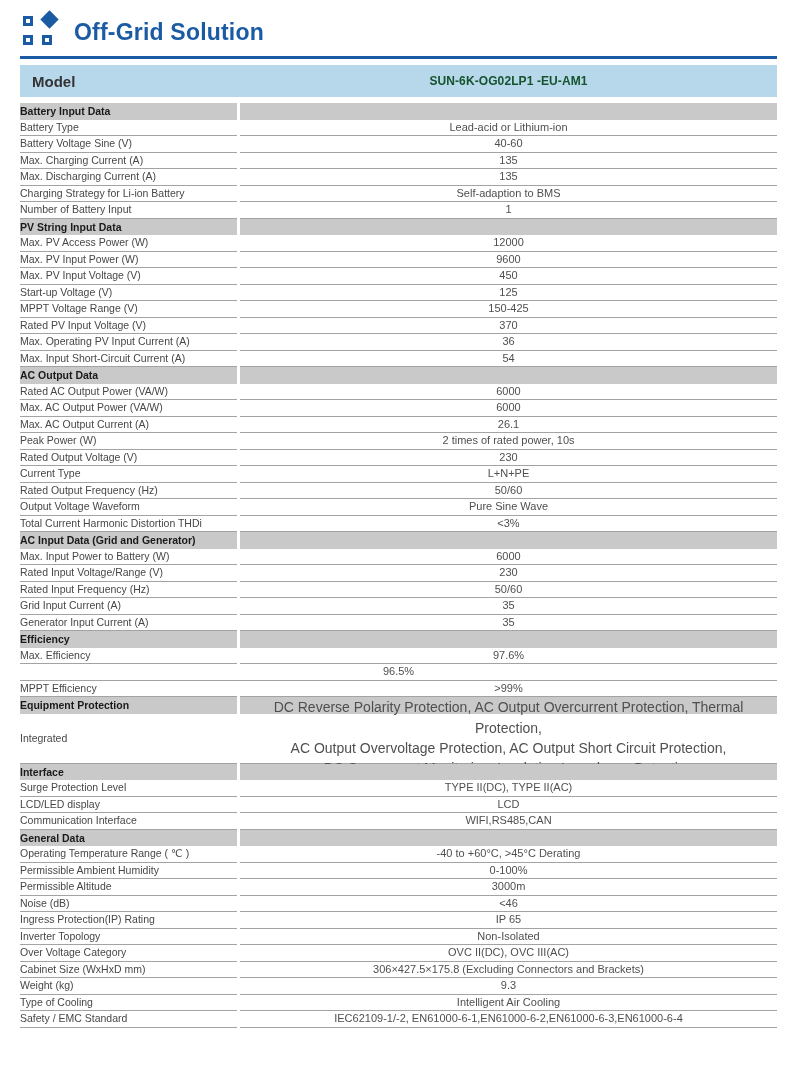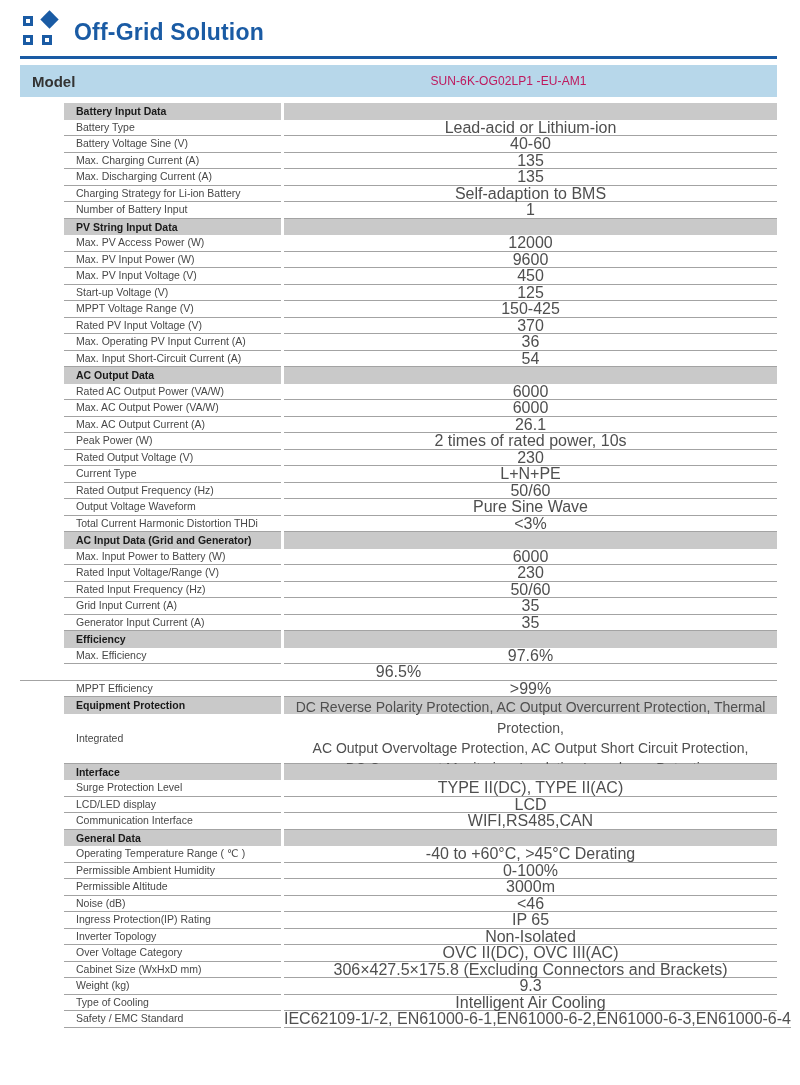--- a/index.html
+++ b/index.html
@@ -30,36 +30,36 @@
   .logo .diamond{position:absolute;left:21px;top:0px;width:13px;height:13px;background:var(--blue);transform:rotate(45deg);}
   .title{margin:0 0 0 12px;font-size:23px;font-weight:bold;color:var(--blue);letter-spacing:.2px;}
 
   .rule{margin:4px 23px 0 20px;height:3px;background:var(--blue);}
 
   
   .model-row{position:relative;margin:6px 23px 0 20px;height:32px;background:var(--model-bg);}
   .model-label{position:absolute;left:12px;top:50%;transform:translateY(-50%);
     font-size:15px;font-weight:bold;color:#333;}
   .model-value{position:absolute;left:220px;right:0;top:50%;transform:translateY(-50%);
-    text-align:center;font-size:12px;font-weight:normal;color:#be185d;letter-spacing:.1px;}
+    text-align:center;font-size:12px;font-weight:bold;color:#14532d;letter-spacing:.1px;}
 
   
   #spec-table{margin:6px 23px 0 20px;}
   .trow{display:flex;gap:3px;}
-  .trow .lc{width:217px;padding-left:12px;flex:0 0 auto;margin-left:44px;}
+  .trow .lc{width:217px;flex:0 0 auto;}
   .trow .vc{flex:1;text-align:center;}
 
   .section-row{height:16.5px;}
   .section-row .lc,.section-row .vc{background:var(--section-bg);}
   .section-row .lc{font-size:10.5px;font-weight:bold;color:var(--section-text);line-height:16.5px;white-space:nowrap;}
 
   .data-row{height:16.5px;}
   .data-row .lc,.data-row .vc{border-bottom:1px solid var(--border);}
   .data-row .lc{font-size:10.5px;color:var(--label);line-height:15.5px;white-space:nowrap;}
-  .data-row .vc{font-size:16px;color:var(--value);line-height:15.5px;white-space:nowrap;}
+  .data-row .vc{font-size:11px;color:var(--value);line-height:15.5px;white-space:nowrap;}
 
   .data-row.tall{height:50px;}
   .data-row.tall .lc{display:flex;align-items:center;line-height:normal;}
   .data-row.tall .vc{display:flex;align-items:center;justify-content:center;
     white-space:pre-line;font-size:14px;line-height:1.45;}
 </style>
 </head>
 <body>
 
 <div class="page">

